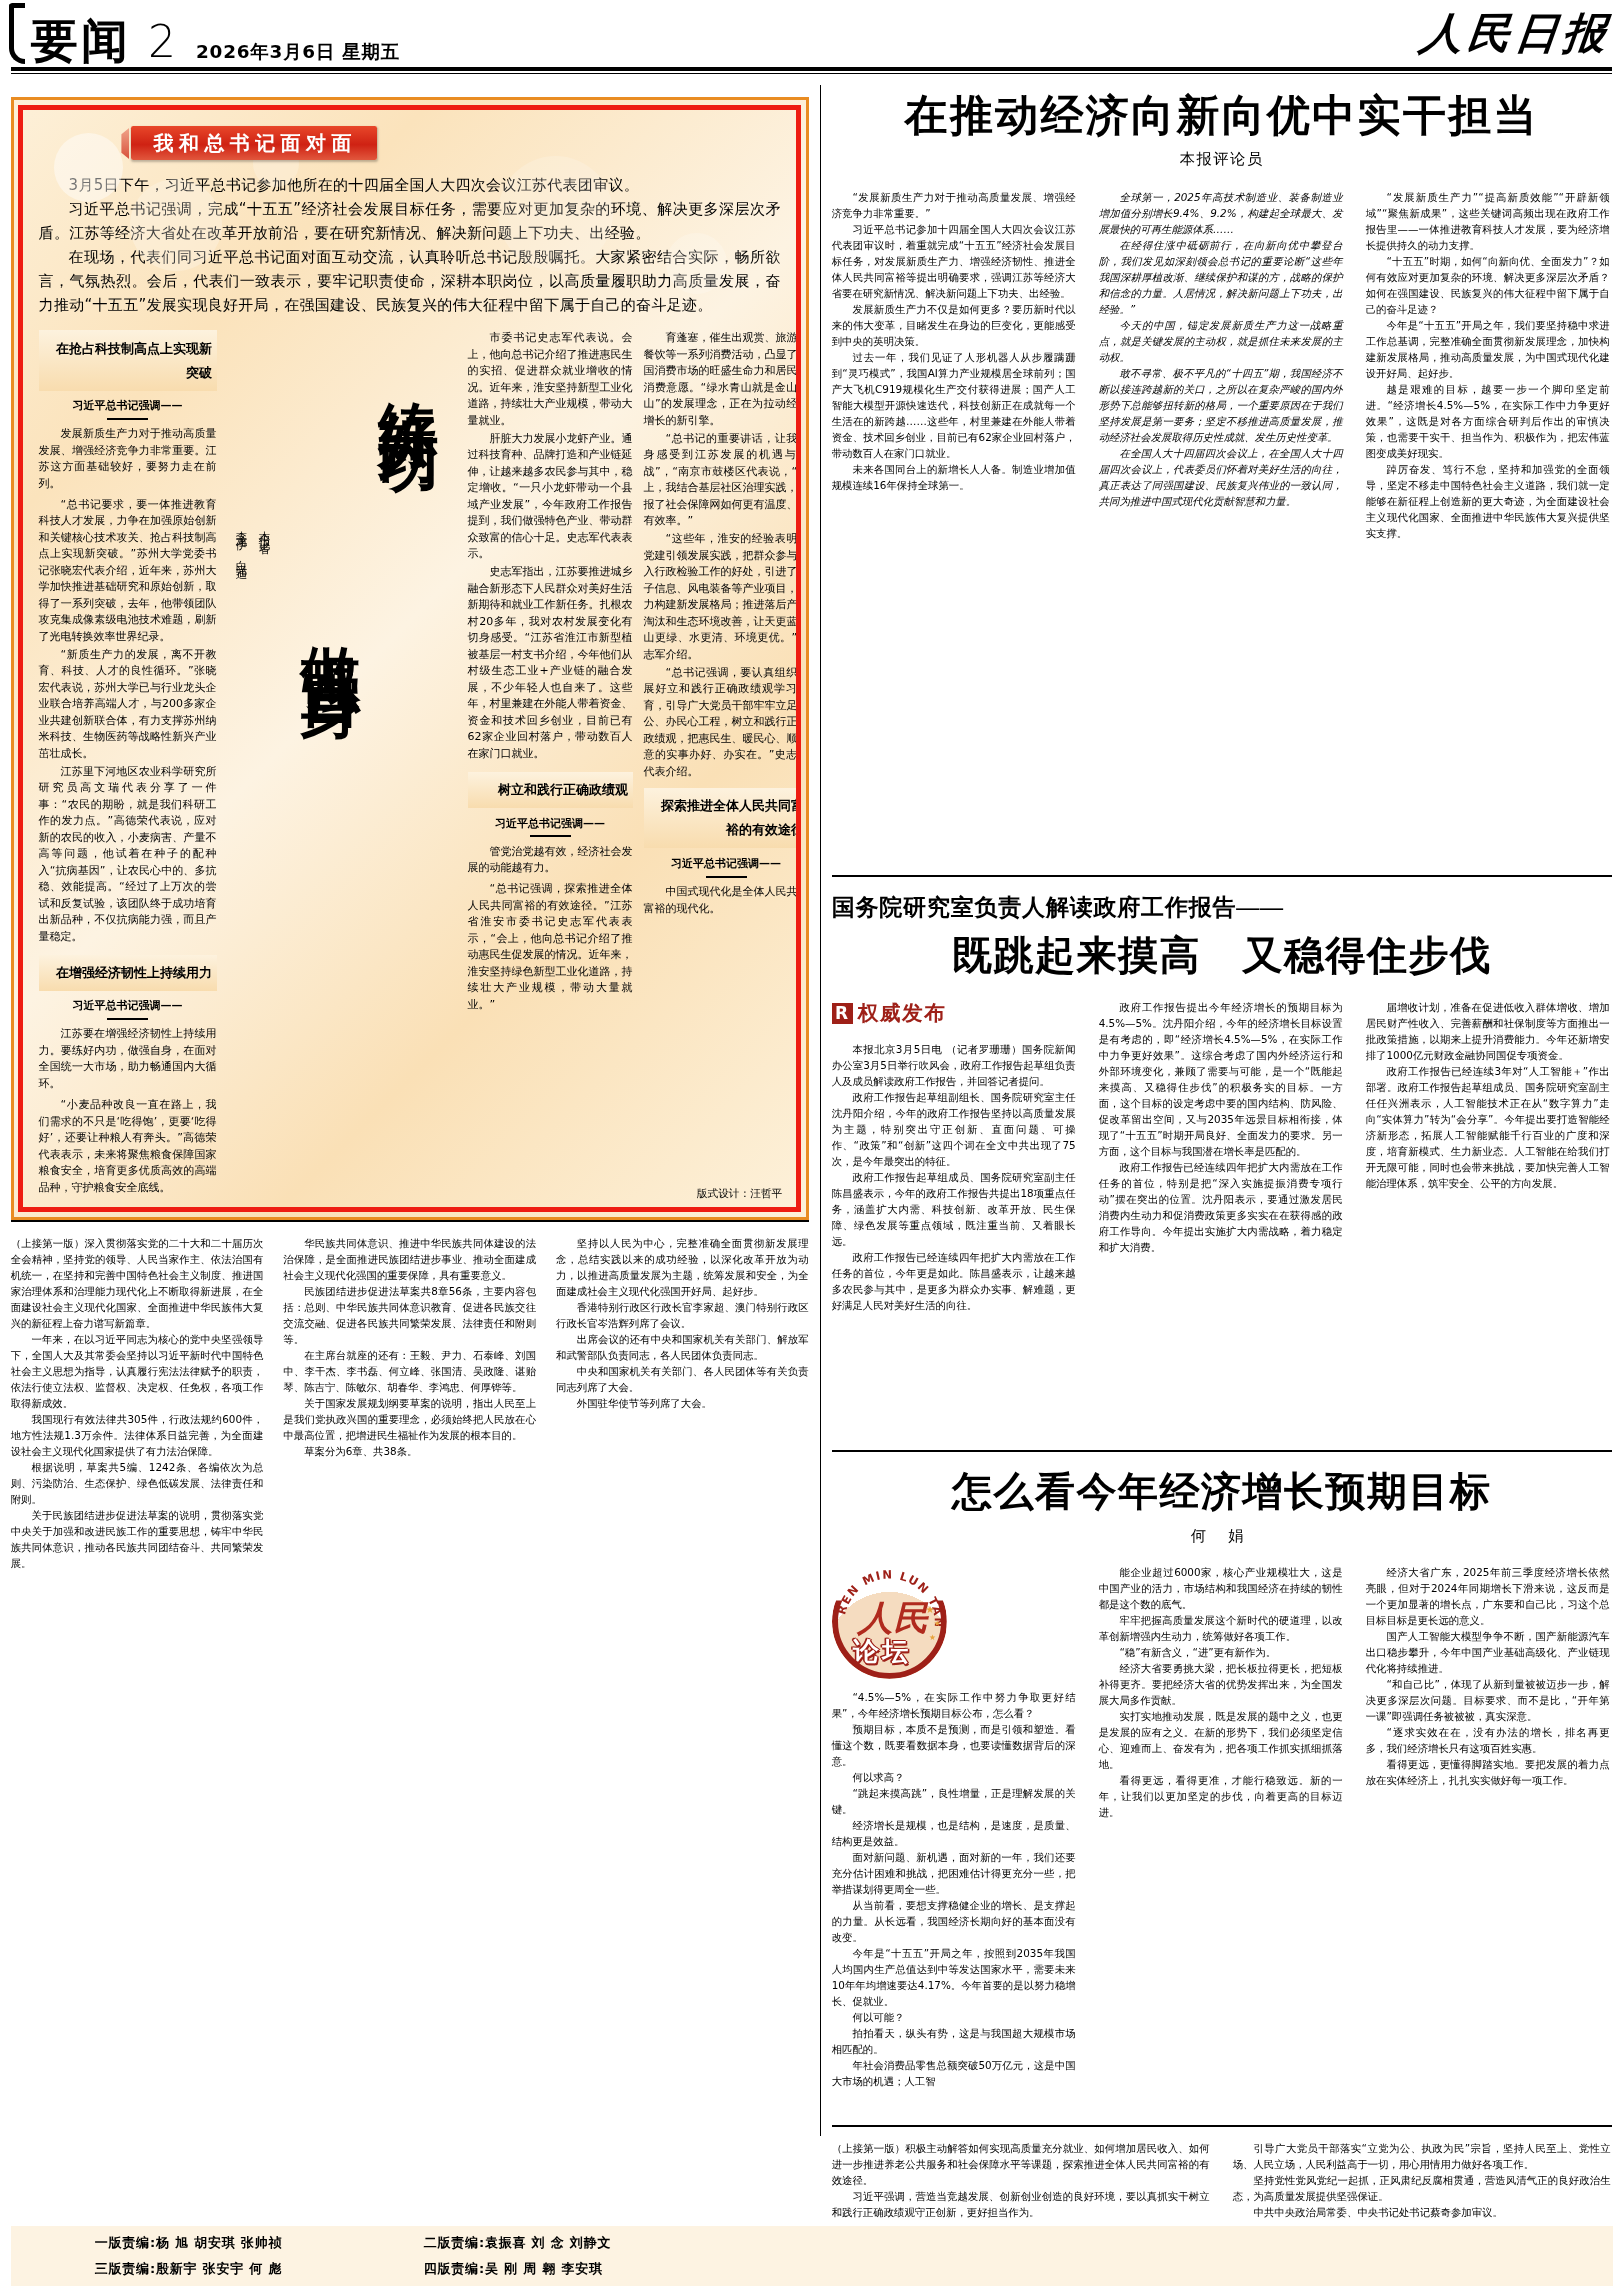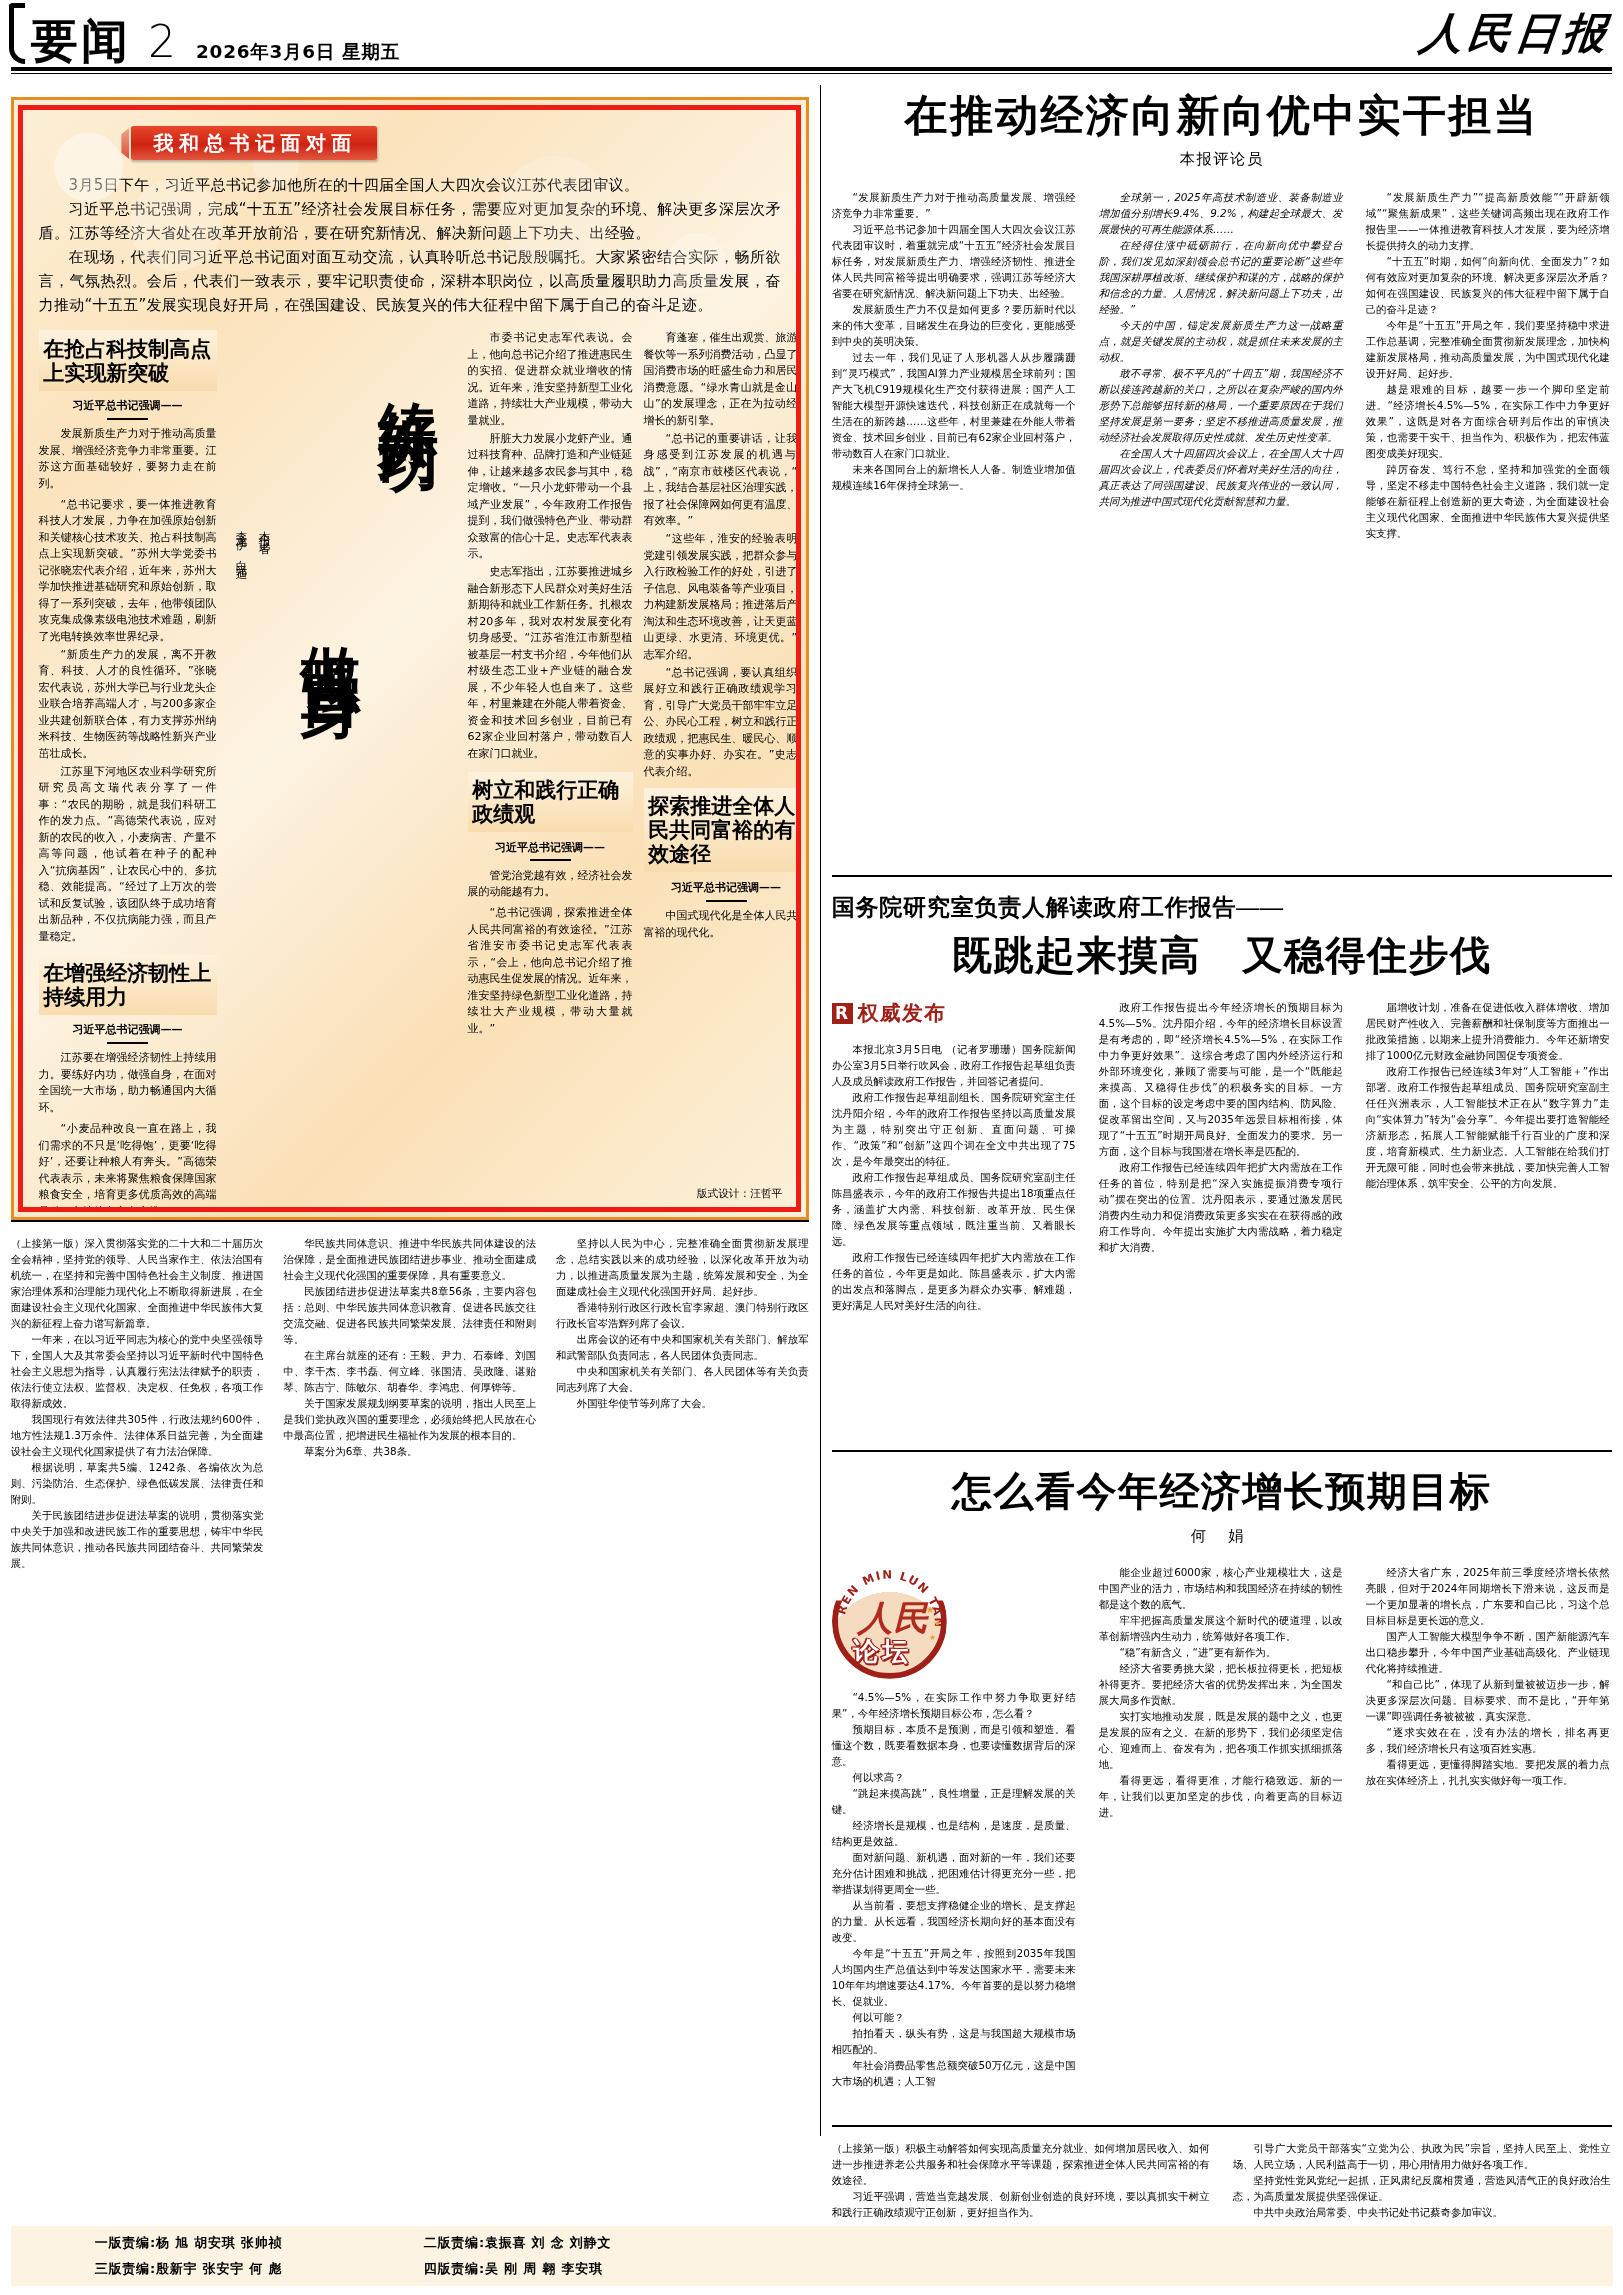--- a/index.html
+++ b/index.html
@@ -91,22 +91,22 @@
     column-fill:auto;
   }
   .fcol p{margin:0 0 1.5px 0;text-indent:2em;}
   .fcol.c1{left:0;width:178px;}
   .fcol.c3{left:429px;width:165px;}
   .fcol.c4{left:605px;width:165px;}
 
   .subhead{
     background:linear-gradient(180deg,#fdf2de,#f8dcae);
     font-family:"DejaVu Sans","Liberation Sans",sans-serif;
-    font-weight:bold;font-size:21px;line-height:24px;
-    padding:6.1px 4.6px;margin:0 0 7.7px 0;text-align:left;
+    font-weight:bold;font-size:13px;line-height:24px;
+    padding:6.1px 4.6px;margin:0 0 7.7px 0;text-align:right;
   }
   .dash{width:41px;height:2.3px;background:#000;margin:3.1px auto 6.1px auto;}
   .attrib{font-family:"DejaVu Sans","Liberation Sans",sans-serif;
     font-size:11px;text-align:center;margin:1.5px 0 1.5px 0;font-weight:bold;}
 
   .vert-title{
     position:absolute;left:188px;top:15.3px;width:230px;height:812px;
   }
   .vt-line{
     position:absolute;
@@ -343,21 +343,21 @@
       <div class="hl2" style="margin-top:9.2px;">既跳起来摸高　又稳得住步伐</div>
       <div style="display:flex;gap:23px;margin-top:20px;">
         <div style="width:244px;">
           <div class="badge">
             <span class="rbox">R</span><span>权威发布</span>
           </div>
           <div class="bodytext" style="margin-top:13.8px;">
             <p>本报北京3月5日电 （记者罗珊珊）国务院新闻办公室3月5日举行吹风会，政府工作报告起草组负责人及成员解读政府工作报告，并回答记者提问。</p>
             <p>政府工作报告起草组副组长、国务院研究室主任沈丹阳介绍，今年的政府工作报告坚持以高质量发展为主题，特别突出守正创新、直面问题、可操作、“政策”和“创新”这四个词在全文中共出现了75次，是今年最突出的特征。</p>
             <p>政府工作报告起草组成员、国务院研究室副主任陈昌盛表示，今年的政府工作报告共提出18项重点任务，涵盖扩大内需、科技创新、改革开放、民生保障、绿色发展等重点领域，既注重当前、又着眼长远。</p>
-            <p>政府工作报告已经连续四年把扩大内需放在工作任务的首位，今年更是如此。陈昌盛表示，扩大内需的出发点和落脚点，是更多为群众办实事、解难题，更好满足人民对美好生活的向往。</p>
+            <p>政府工作报告已经连续四年把扩大内需放在工作任务的首位，今年更是如此。陈昌盛表示，让越来越多农民参与其中，是更多为群众办实事、解难题，更好满足人民对美好生活的向往。</p>
           </div>
         </div>
         <div class="bodytext" style="width:244px;">
           <p>政府工作报告提出今年经济增长的预期目标为4.5%—5%。沈丹阳介绍，今年的经济增长目标设置是有考虑的，即“经济增长4.5%—5%，在实际工作中力争更好效果”。这综合考虑了国内外经济运行和外部环境变化，兼顾了需要与可能，是一个“既能起来摸高、又稳得住步伐”的积极务实的目标。一方面，这个目标的设定考虑中要的国内结构、防风险、促改革留出空间，又与2035年远景目标相衔接，体现了“十五五”时期开局良好、全面发力的要求。另一方面，这个目标与我国潜在增长率是匹配的。</p>
           <p>政府工作报告已经连续四年把扩大内需放在工作任务的首位，特别是把“深入实施提振消费专项行动”摆在突出的位置。沈丹阳表示，要通过激发居民消费内生动力和促消费政策更多实实在在获得感的政府工作导向。今年提出实施扩大内需战略，着力稳定和扩大消费。</p>
         </div>
         <div class="bodytext" style="width:244px;">
           <p>届增收计划，准备在促进低收入群体增收、增加居民财产性收入、完善薪酬和社保制度等方面推出一批政策措施，以期来上提升消费能力。今年还新增安排了1000亿元财政金融协同国促专项资金。</p>
           <p>政府工作报告已经连续3年对“人工智能＋”作出部署。政府工作报告起草组成员、国务院研究室副主任任兴洲表示，人工智能技术正在从“数字算力”走向“实体算力”转为“会分享”。今年提出要打造智能经济新形态，拓展人工智能赋能千行百业的广度和深度，培育新模式、生力新业态。人工智能在给我们打开无限可能，同时也会带来挑战，要加快完善人工智能治理体系，筑牢安全、公平的方向发展。</p>
         </div>

